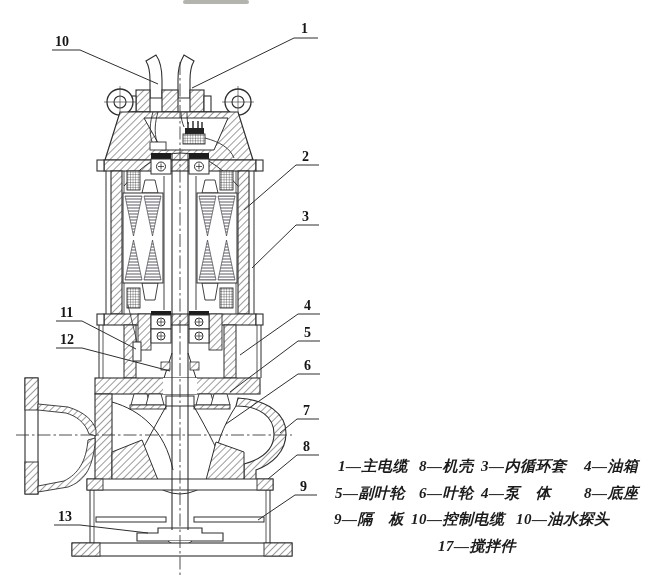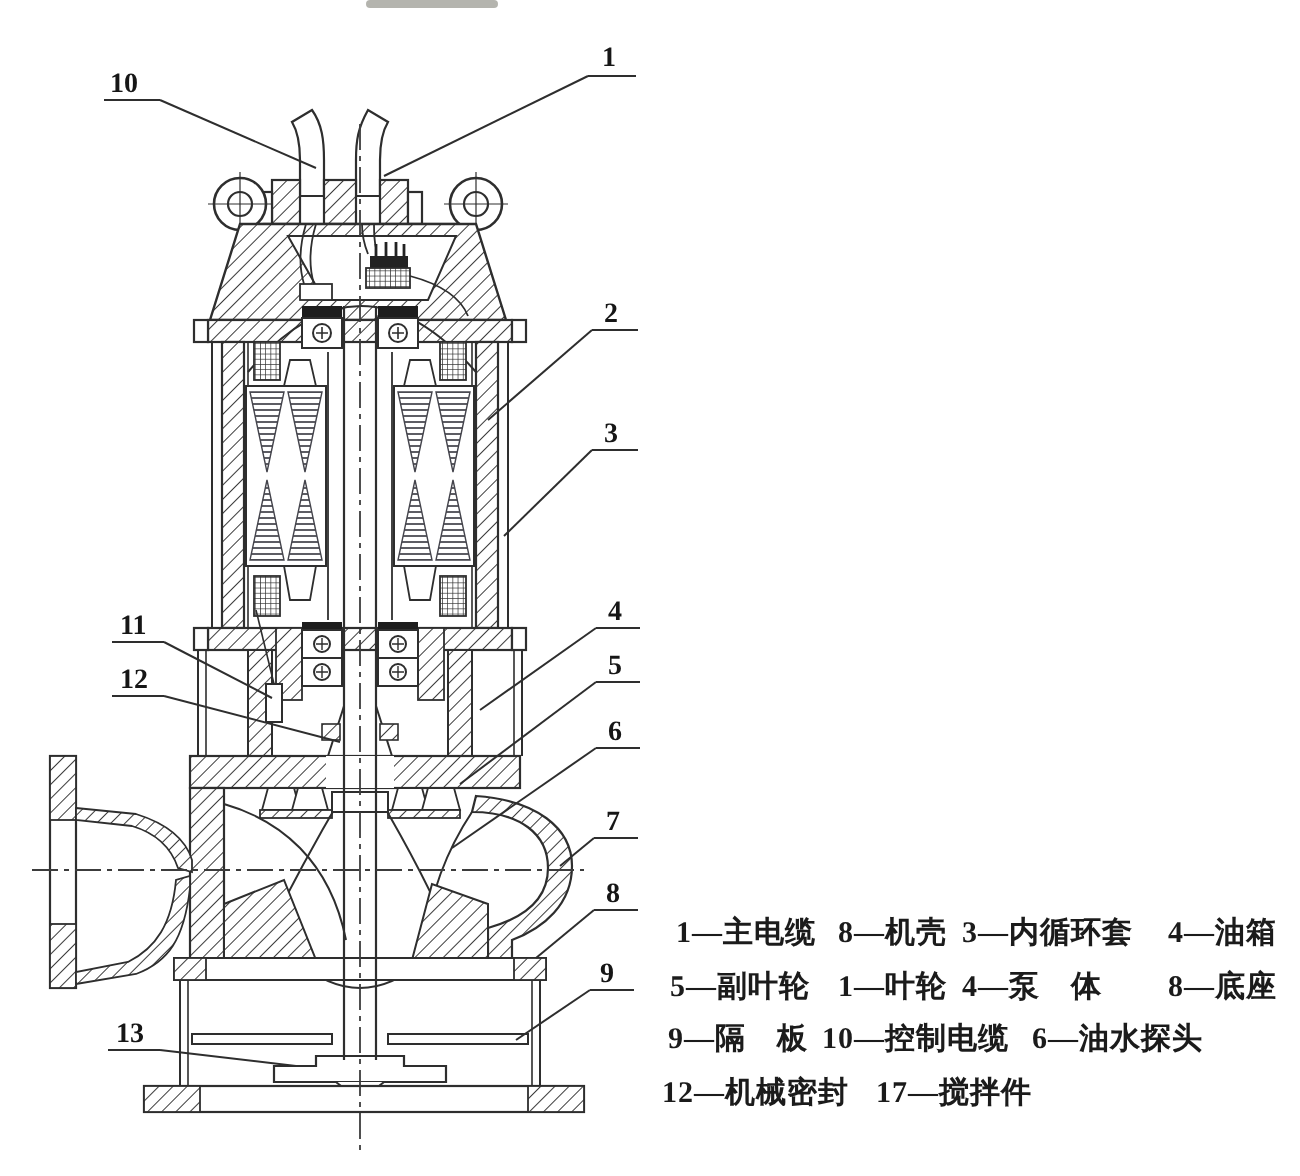--- a/index.html
+++ b/index.html
@@ -1,19 +1,19 @@
 <!DOCTYPE html>
 <html><head>
 <meta charset="utf-8">
 <style>
   html,body{margin:0;padding:0;background:#fff;}
   .canvas{position:relative;width:650px;height:588px;background:#ffffff;overflow:hidden;
           font-family:"Liberation Serif","DejaVu Serif",serif;}
   svg{position:absolute;left:0;top:0;}
-  .legend{position:absolute;left:0;top:0;width:630px;height:588px;pointer-events:none;}
+  .legend{position:absolute;left:0;top:0;width:630px;height:588px;pointer-events:none;font-style:italic;}
   .legend span{position:absolute;font-weight:700;font-size:15px;color:#1b1b1b;
                letter-spacing:0.5px;white-space:pre;}
   .callout-num{font-weight:700;font-size:14px;fill:#161616;}
 </style>
 </head>
 <body>
 
 <div class="canvas">
 
 <svg width="650" height="588" viewBox="0 0 650 588">
@@ -301,23 +301,22 @@
     </g>
   </g>
 </svg>
 
 <div class="legend">
   <span style="left:338px;top:457px">1—主电缆</span>
   <span style="left:419px;top:457px">8—机壳</span>
   <span style="left:481px;top:457px">3—内循环套</span>
   <span style="left:584px;top:457px">4—油箱</span>
   <span style="left:335px;top:484px">5—副叶轮</span>
-  <span style="left:419px;top:484px">1—叶轮</span>
+  <span style="left:419px;top:484px">6—叶轮</span>
   <span style="left:481px;top:484px">4—泵　体</span>
   <span style="left:584px;top:484px">8—底座</span>
   <span style="left:334px;top:510px">9—隔　板</span>
   <span style="left:411px;top:510px">10—控制电缆</span>
-  <span style="left:516px;top:510px">6—油水探头</span>
-  <span style="left:331px;top:537px">12—机械密封</span>
+  <span style="left:516px;top:510px">10—油水探头</span>
   <span style="left:438px;top:537px">17—搅拌件</span>
 </div>
 
 </div>
 
 </body></html>

